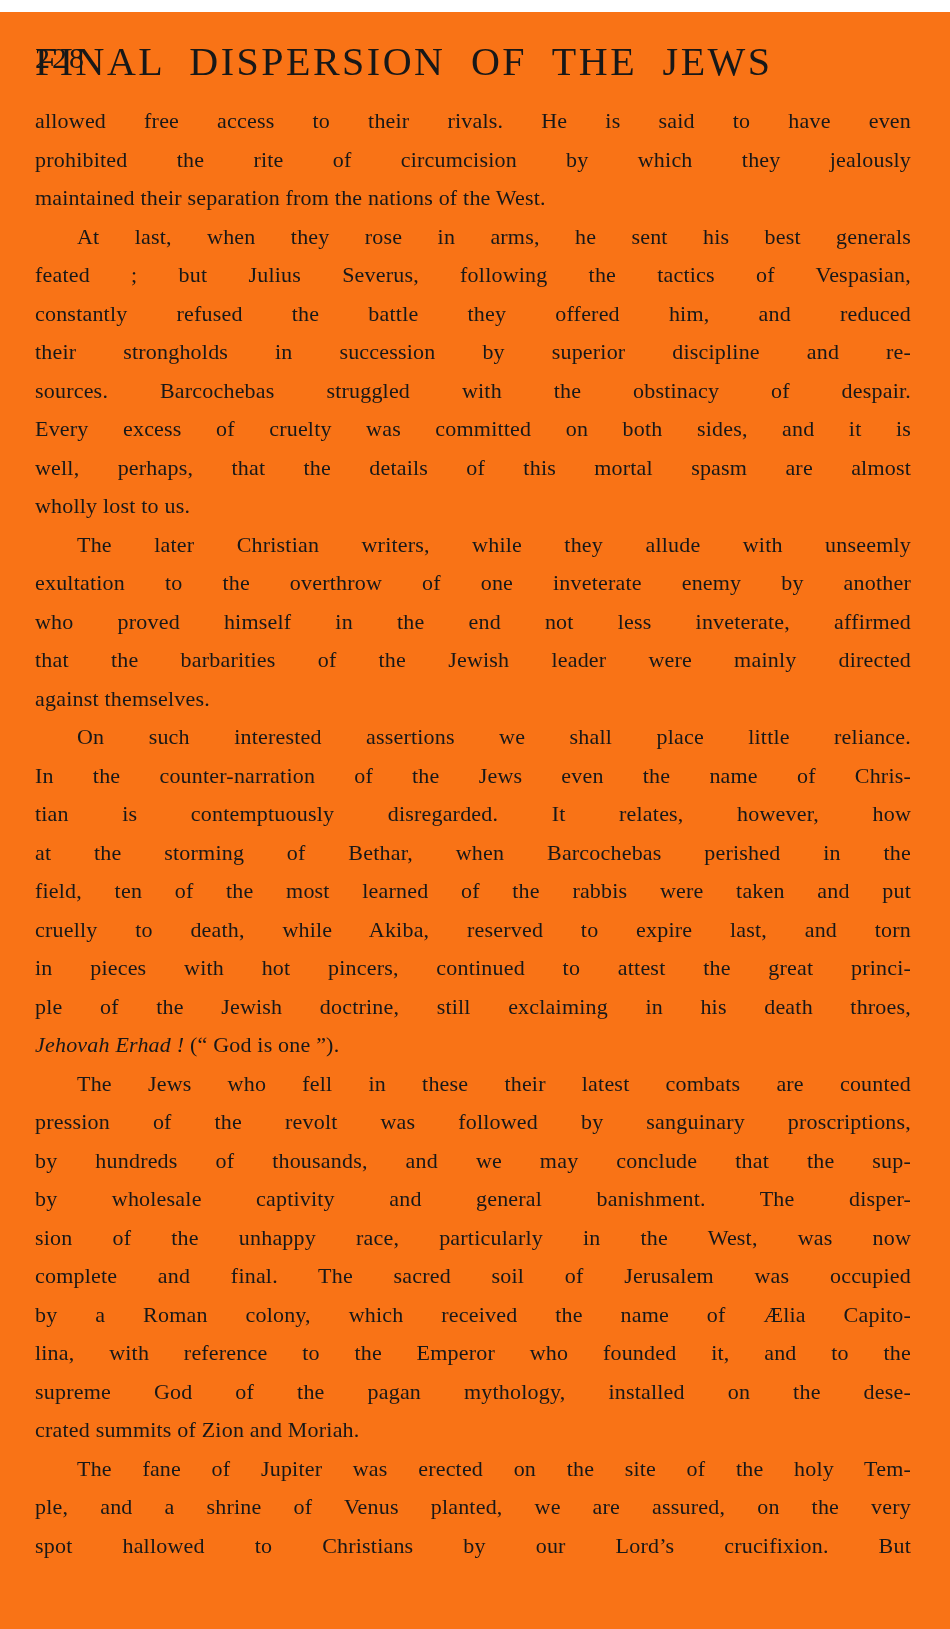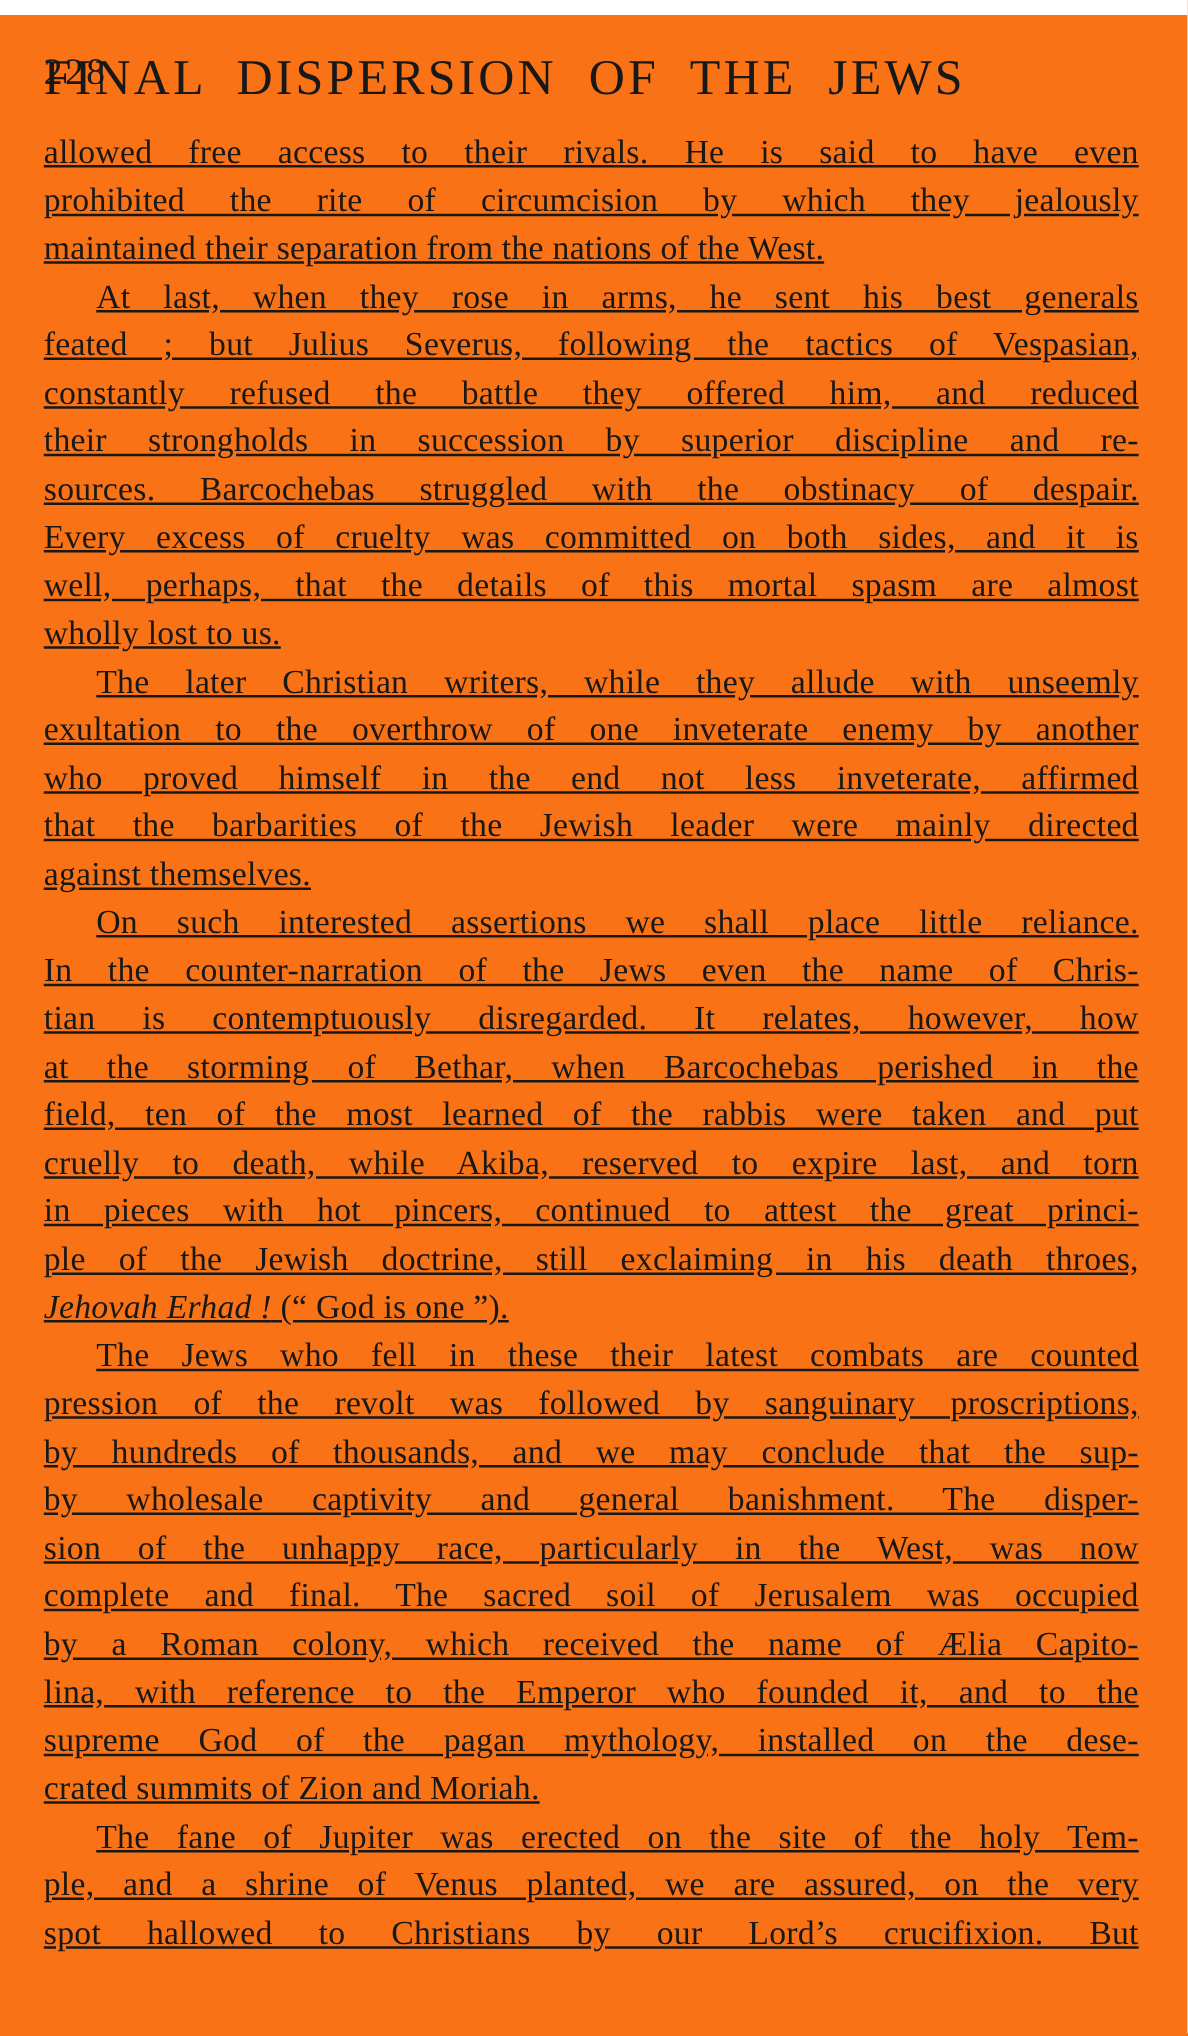--- a/index.html
+++ b/index.html
@@ -42,27 +42,26 @@
   }
   
   .text-block {
     position: absolute;
     top: 90px;
     left: 35px;
     width: 876px;
   }
   .par { margin: 0; }
   .line {
-    font-size: 27px;
+    font-size: 22px;
     line-height: 38.5px;
     height: 38.5px;
     text-align: justify;
     text-align-last: justify;
     letter-spacing: 0.2px;
-    text-decoration: underline;
   }
   .line.endline {
     text-align: left;
     text-align-last: left;
   }
   .par.indent .line:first-child {
     text-indent: 42px;
   }
   .it { font-style: italic; }
 </style>

